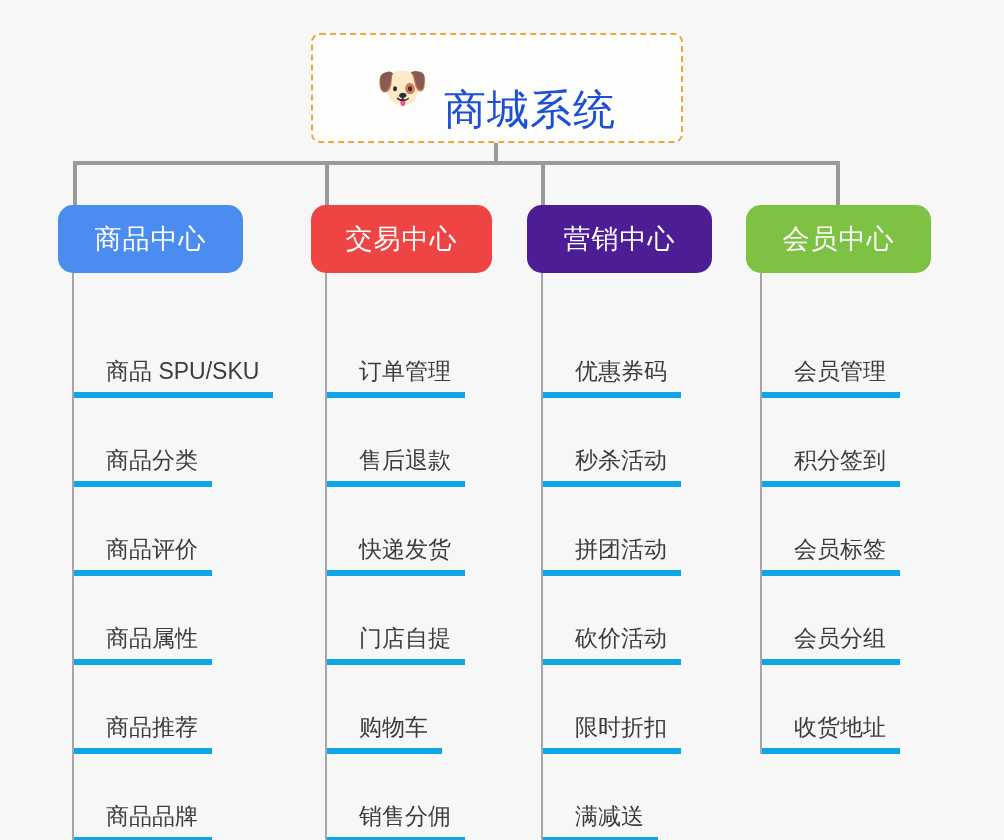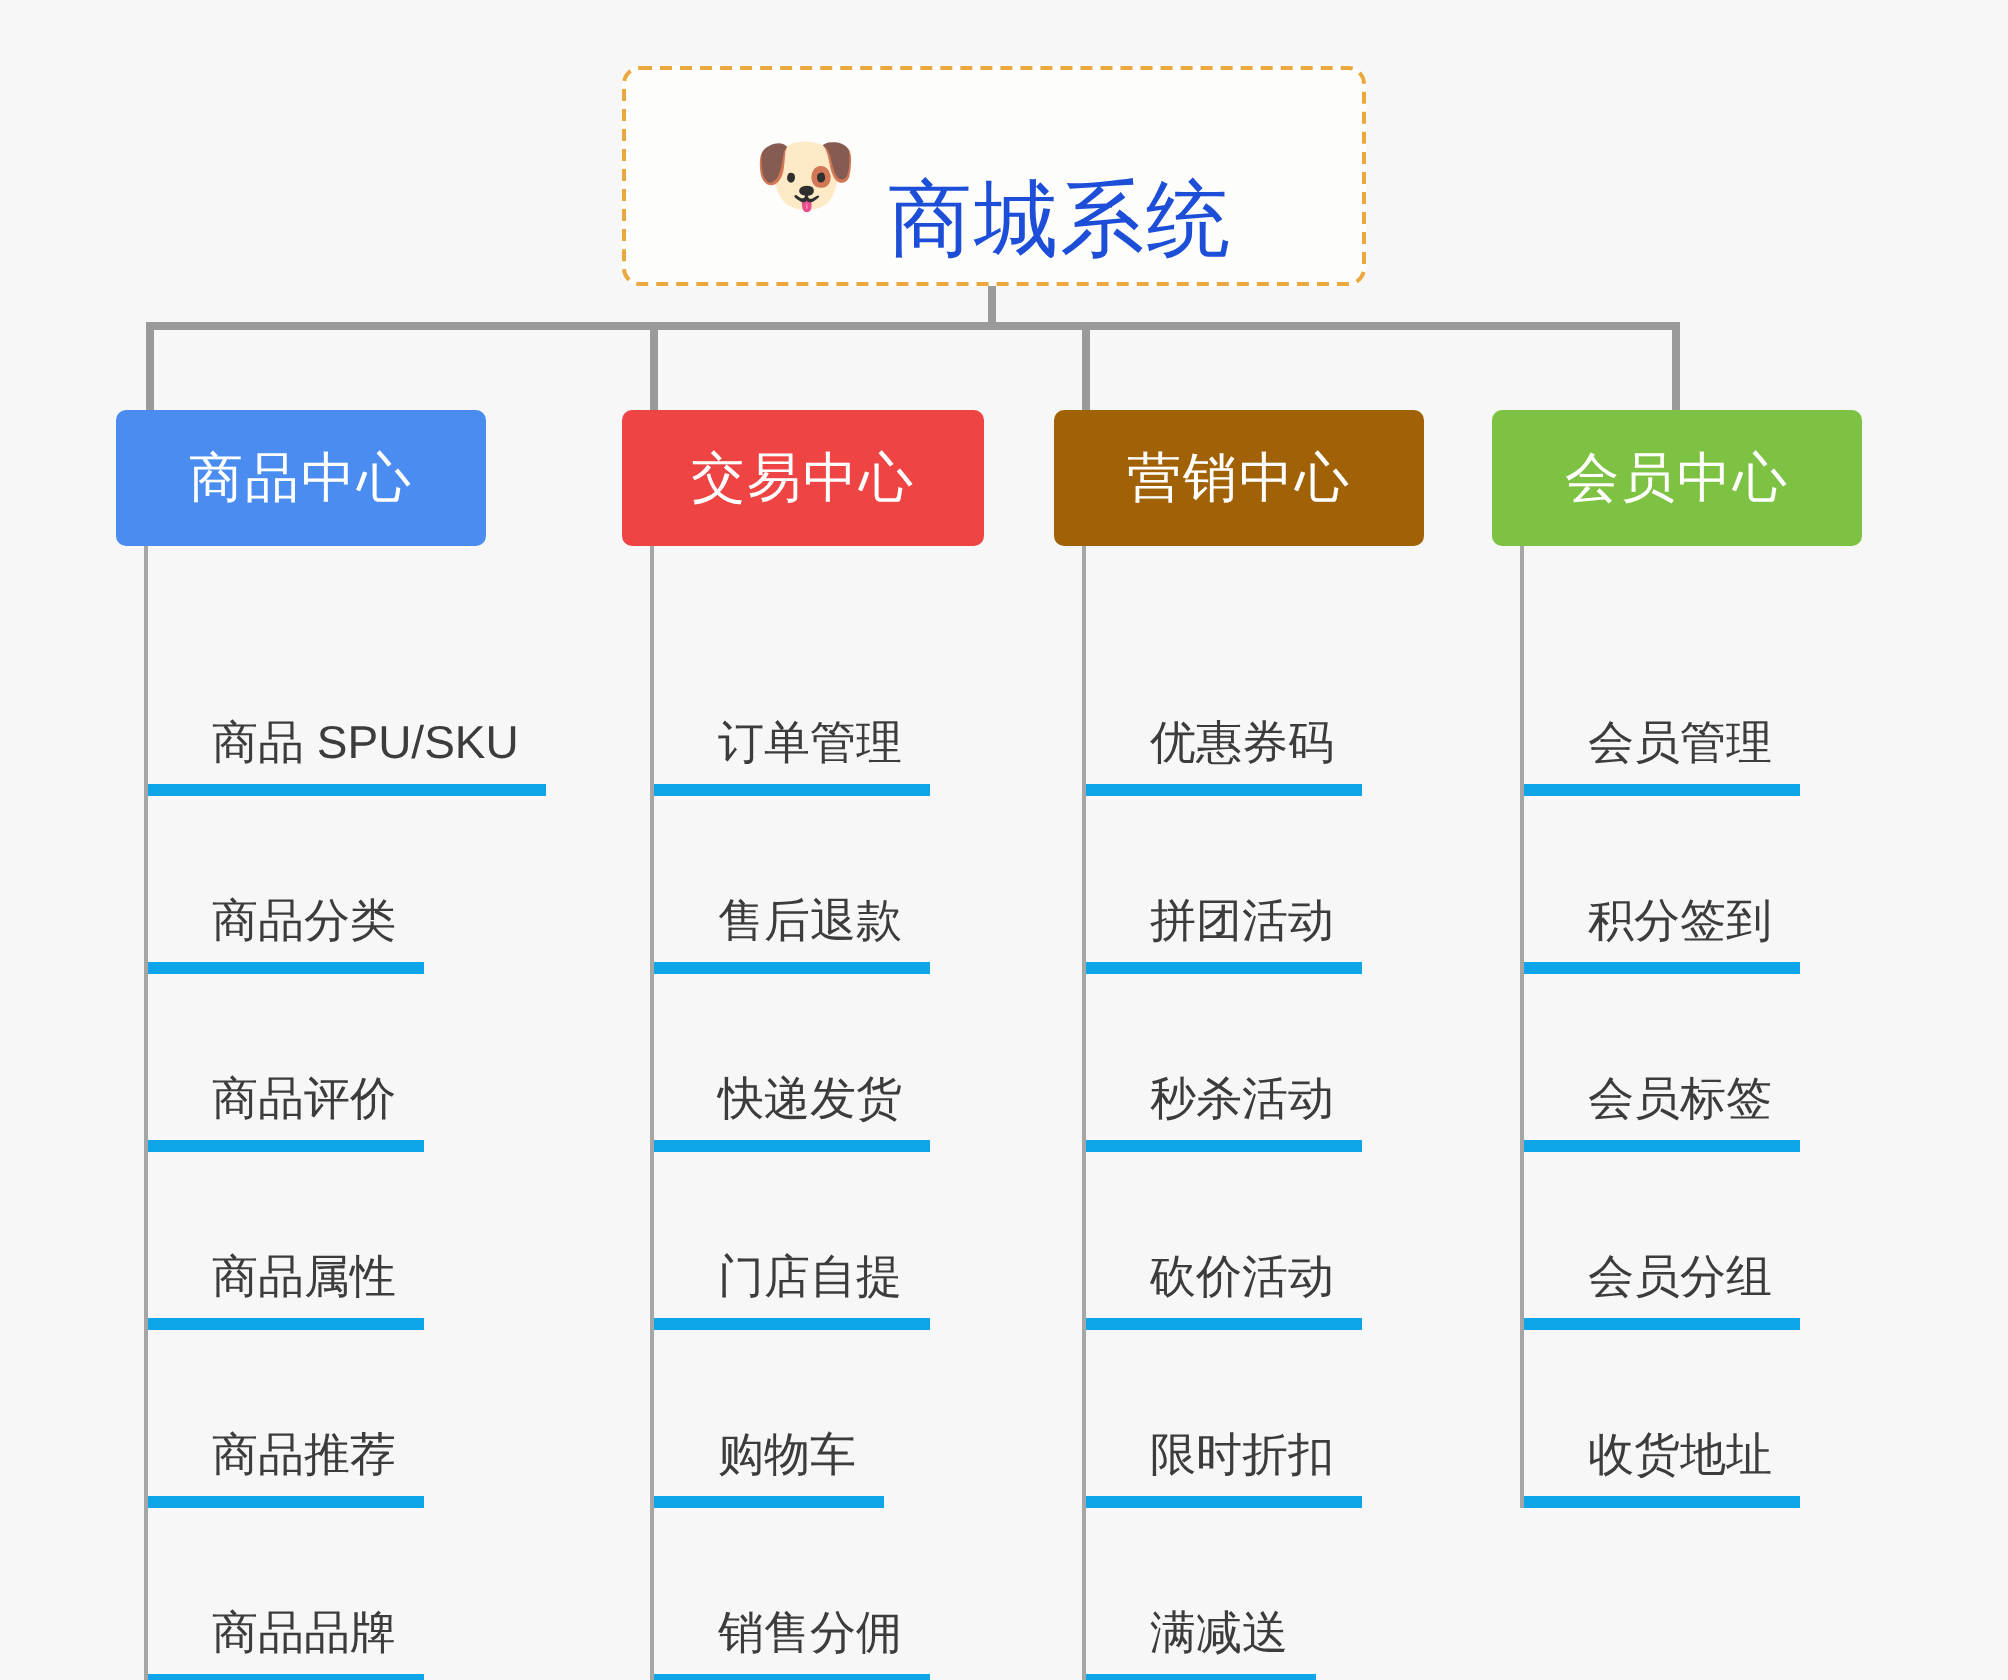--- a/index.html
+++ b/index.html
@@ -76,21 +76,21 @@
   }
 
   
   .column {
     position: absolute;
     top: 205px;
   }
 
   .col-header {
     height: 68px;
-    border-radius: 5px;
+    border-radius: 15px;
     display: flex;
     align-items: center;
     justify-content: center;
     color: #ffffff;
     font-size: 27px;
     letter-spacing: 1px;
     white-space: nowrap;
   }
 
   
@@ -184,32 +184,32 @@
           </div>
           <div class="leaf-item">
             <div class="leaf-underline"><span class="leaf-label">购物车</span></div>
           </div>
           <div class="leaf-item">
             <div class="leaf-underline"><span class="leaf-label">销售分佣</span></div>
           </div>
         </div>
       </div>
       <div class="column" style="left: 527px; width: 185px;">
-        <div class="col-header" style="background: #a16207; width: 185px;">
+        <div class="col-header" style="background: #4c1d95; width: 185px;">
           <span>营销中心</span>
         </div>
         <div class="leaf-list">
           <div class="leaf-item">
             <div class="leaf-underline"><span class="leaf-label">优惠券码</span></div>
           </div>
           <div class="leaf-item">
+            <div class="leaf-underline"><span class="leaf-label">秒杀活动</span></div>
+          </div>
+          <div class="leaf-item">
             <div class="leaf-underline"><span class="leaf-label">拼团活动</span></div>
-          </div>
-          <div class="leaf-item">
-            <div class="leaf-underline"><span class="leaf-label">秒杀活动</span></div>
           </div>
           <div class="leaf-item">
             <div class="leaf-underline"><span class="leaf-label">砍价活动</span></div>
           </div>
           <div class="leaf-item">
             <div class="leaf-underline"><span class="leaf-label">限时折扣</span></div>
           </div>
           <div class="leaf-item">
             <div class="leaf-underline"><span class="leaf-label">满减送</span></div>
           </div>

